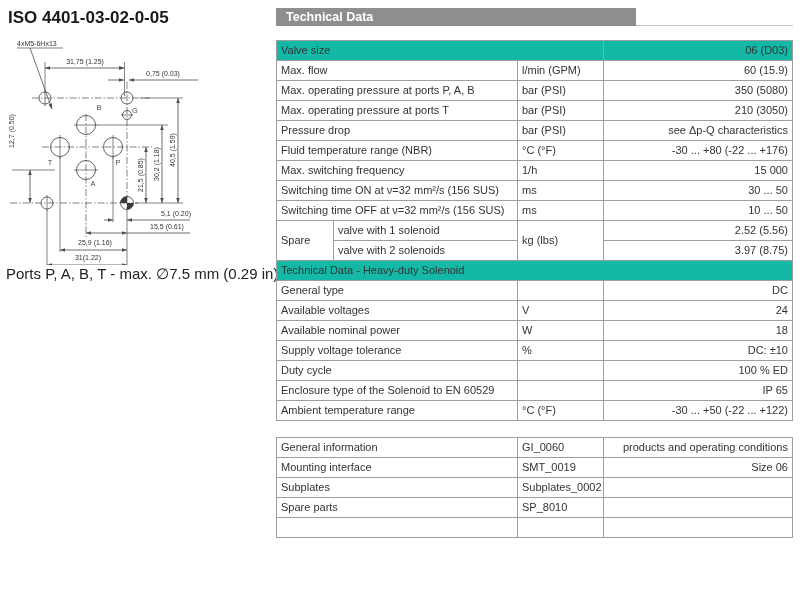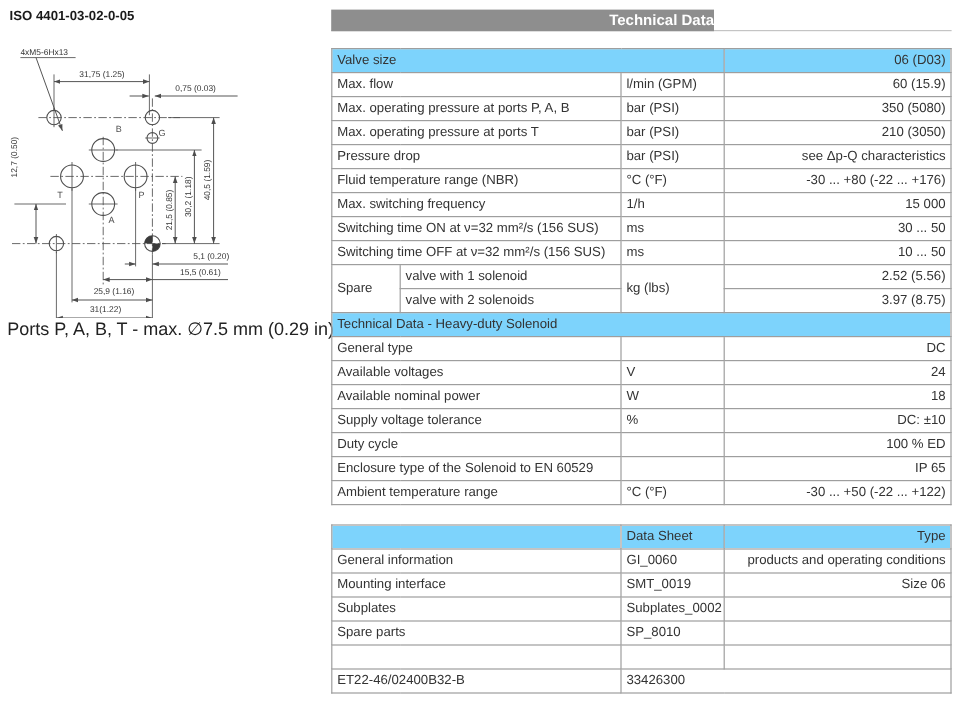--- a/index.html
+++ b/index.html
@@ -2,36 +2,36 @@
 <html><head>
 <meta charset="utf-8">
 <style>
   html,body{margin:0;padding:0;}
   body{
     width:800px;height:600px;background:#ffffff;overflow:hidden;position:relative;
     font-family:"Liberation Sans", sans-serif;
   }
   .abs{position:absolute;}
   
-  #iso-title{left:8px;top:8px;font-size:11px;font-weight:bold;color:#1a1a1a;}
+  #iso-title{left:8px;top:8px;font-size:17px;font-weight:bold;color:#1a1a1a;}
   #drawing{left:0;top:30px;}
   #ports-caption{left:6px;top:265px;font-size:15px;color:#222;}
   
-  #title-bar{left:276px;top:8px;width:319px;height:18px;background:#8e8e8e;text-align:right;}
+  #title-bar{left:276px;top:8px;width:360px;height:18px;background:#8e8e8e;}
   #title-bar span{display:block;padding:2px 0 0 10px;font-size:12.5px;font-weight:bold;color:#ffffff;}
   #title-underline{left:276px;top:25px;width:517px;height:1px;background:#c4c4c4;}
   table.tbl{border-collapse:collapse;table-layout:fixed;width:517px;}
   #t1{position:absolute;left:276px;top:40px;}
   #t2{position:absolute;left:276px;top:437px;}
   .tbl td{
     border:1px solid #9e9e9e;font-size:11px;color:#333333;
     padding:0 4px;height:19px;line-height:13px;white-space:nowrap;overflow:hidden;
     background:#ffffff;
   }
-  .tbl tr.gray td{background:#7dd3fc;}
+  .tbl tr.gray td{background:#14b8a6;}
   .tbl td.c{text-align:right;}
   
   .crc{fill:none;stroke:#4d4d4d;stroke-width:0.9;}
   .ex{fill:none;stroke:#4d4d4d;stroke-width:0.7;}
   .cl{fill:none;stroke:#4d4d4d;stroke-width:0.7;stroke-dasharray:7 2 1.5 2;}
   .dim{fill:none;stroke:#4d4d4d;stroke-width:0.8;}
   .dt{font-size:7px;fill:#333333;}
   .pl{font-size:7.5px;fill:#4d4d4d;}
   .qd{fill:#3a3a3a;stroke:none;}
 </style>
@@ -240,25 +240,20 @@
   </table>
 
 <table class="tbl" id="t2">
   <colgroup>
       <col style="width:57px">
       <col style="width:184px">
       <col style="width:86px">
       <col>
     </colgroup>
   <tbody>
-      <tr class="gray">
-    <td colspan="2"></td>
-    <td>Data Sheet</td>
-    <td class="c">Type</td>
-  </tr>
   <tr>
     <td colspan="2">General information</td>
     <td>GI_0060</td>
     <td class="c">products and operating conditions</td>
   </tr>
   <tr>
     <td colspan="2">Mounting interface</td>
     <td>SMT_0019</td>
     <td class="c">Size 06</td>
   </tr>
@@ -270,18 +265,14 @@
   <tr>
     <td colspan="2">Spare parts</td>
     <td>SP_8010</td>
     <td class="c"></td>
   </tr>
   <tr>
     <td colspan="2"></td>
     <td></td>
     <td></td>
   </tr>
-  <tr>
-    <td colspan="2">ET22-46/02400B32-B</td>
-    <td colspan="2">33426300</td>
-  </tr>
 </tbody>
   </table>
 
 </body></html>

